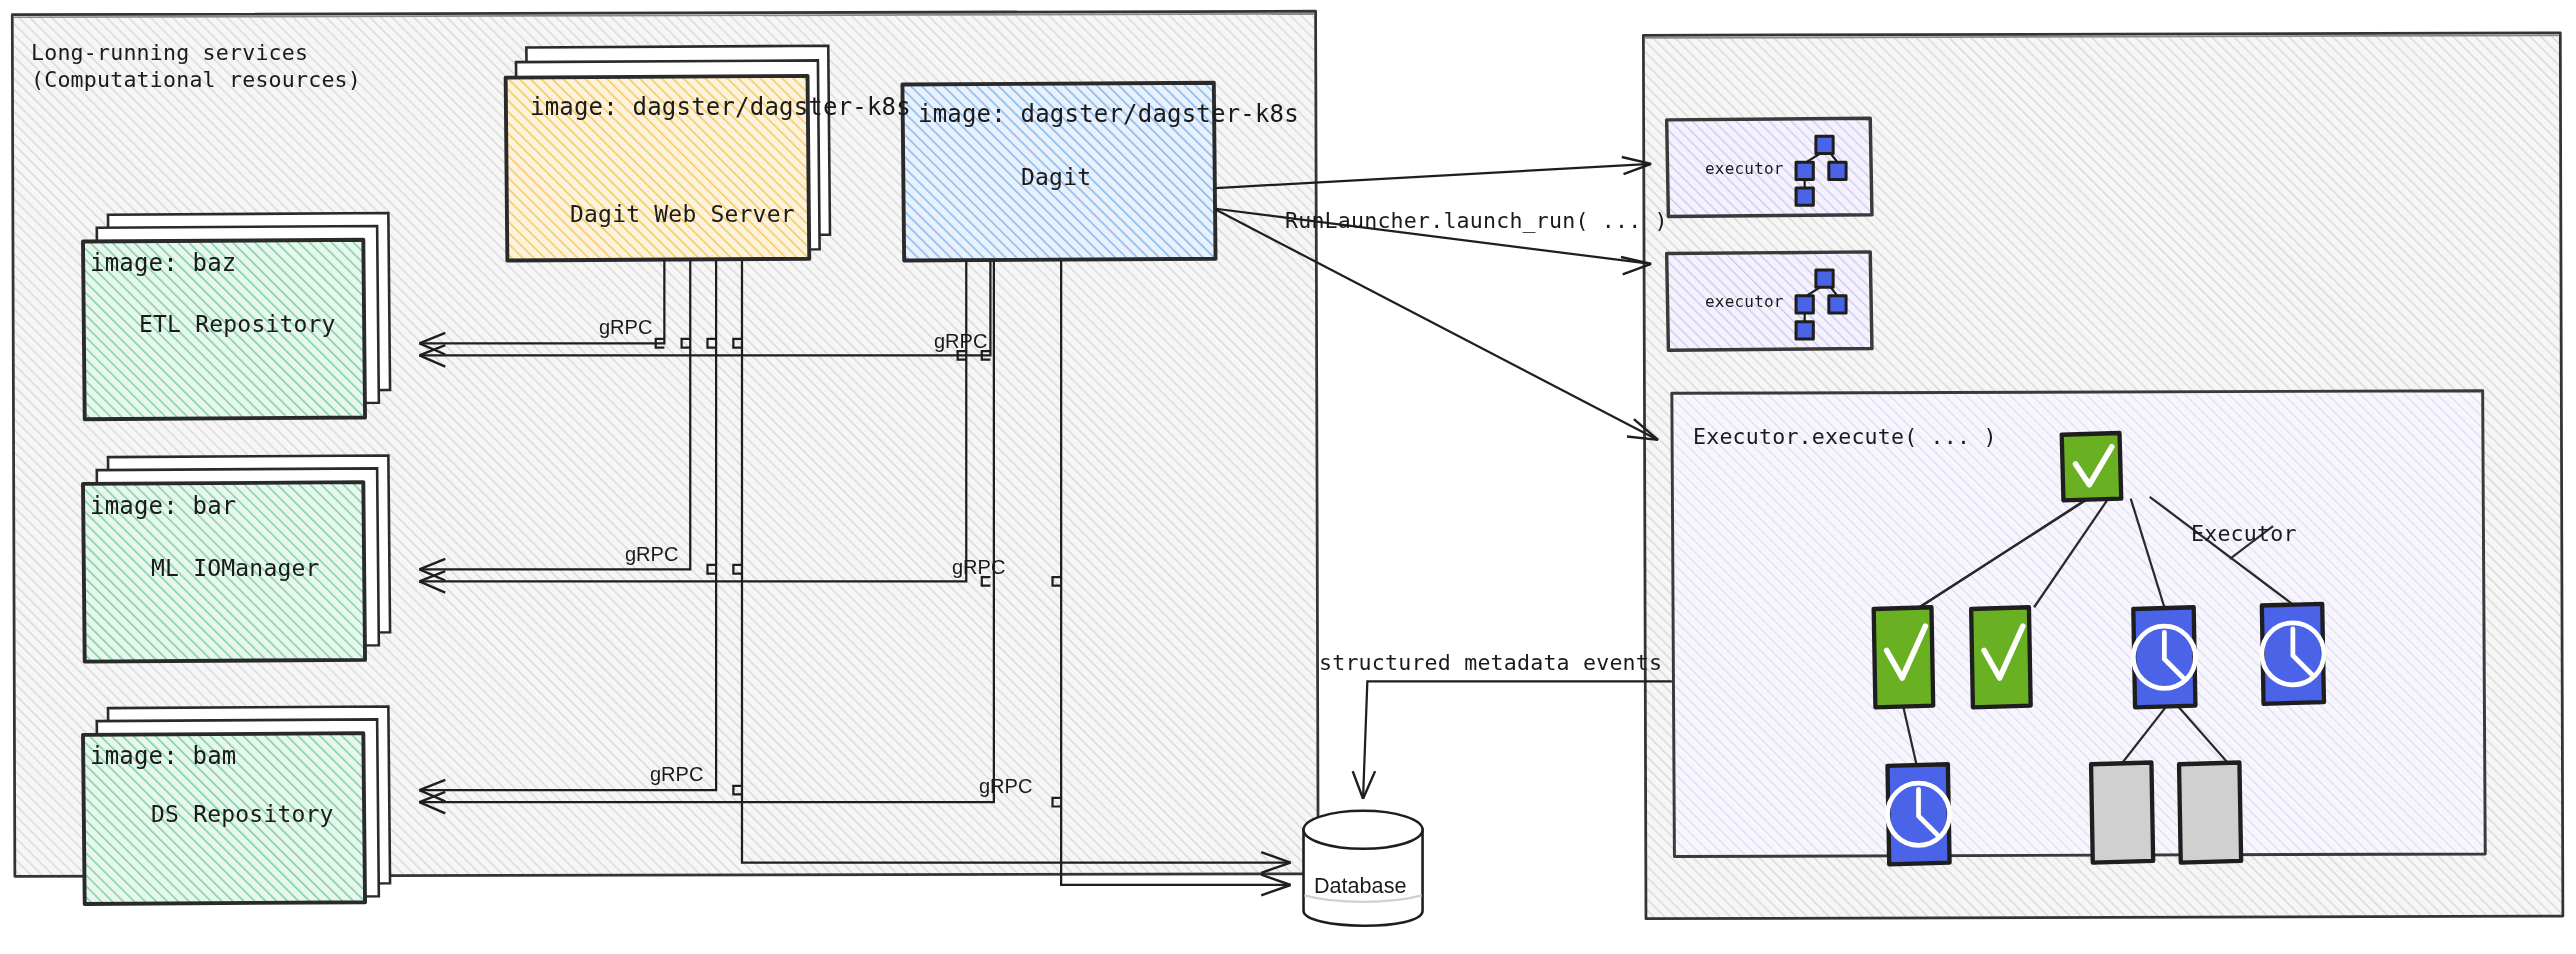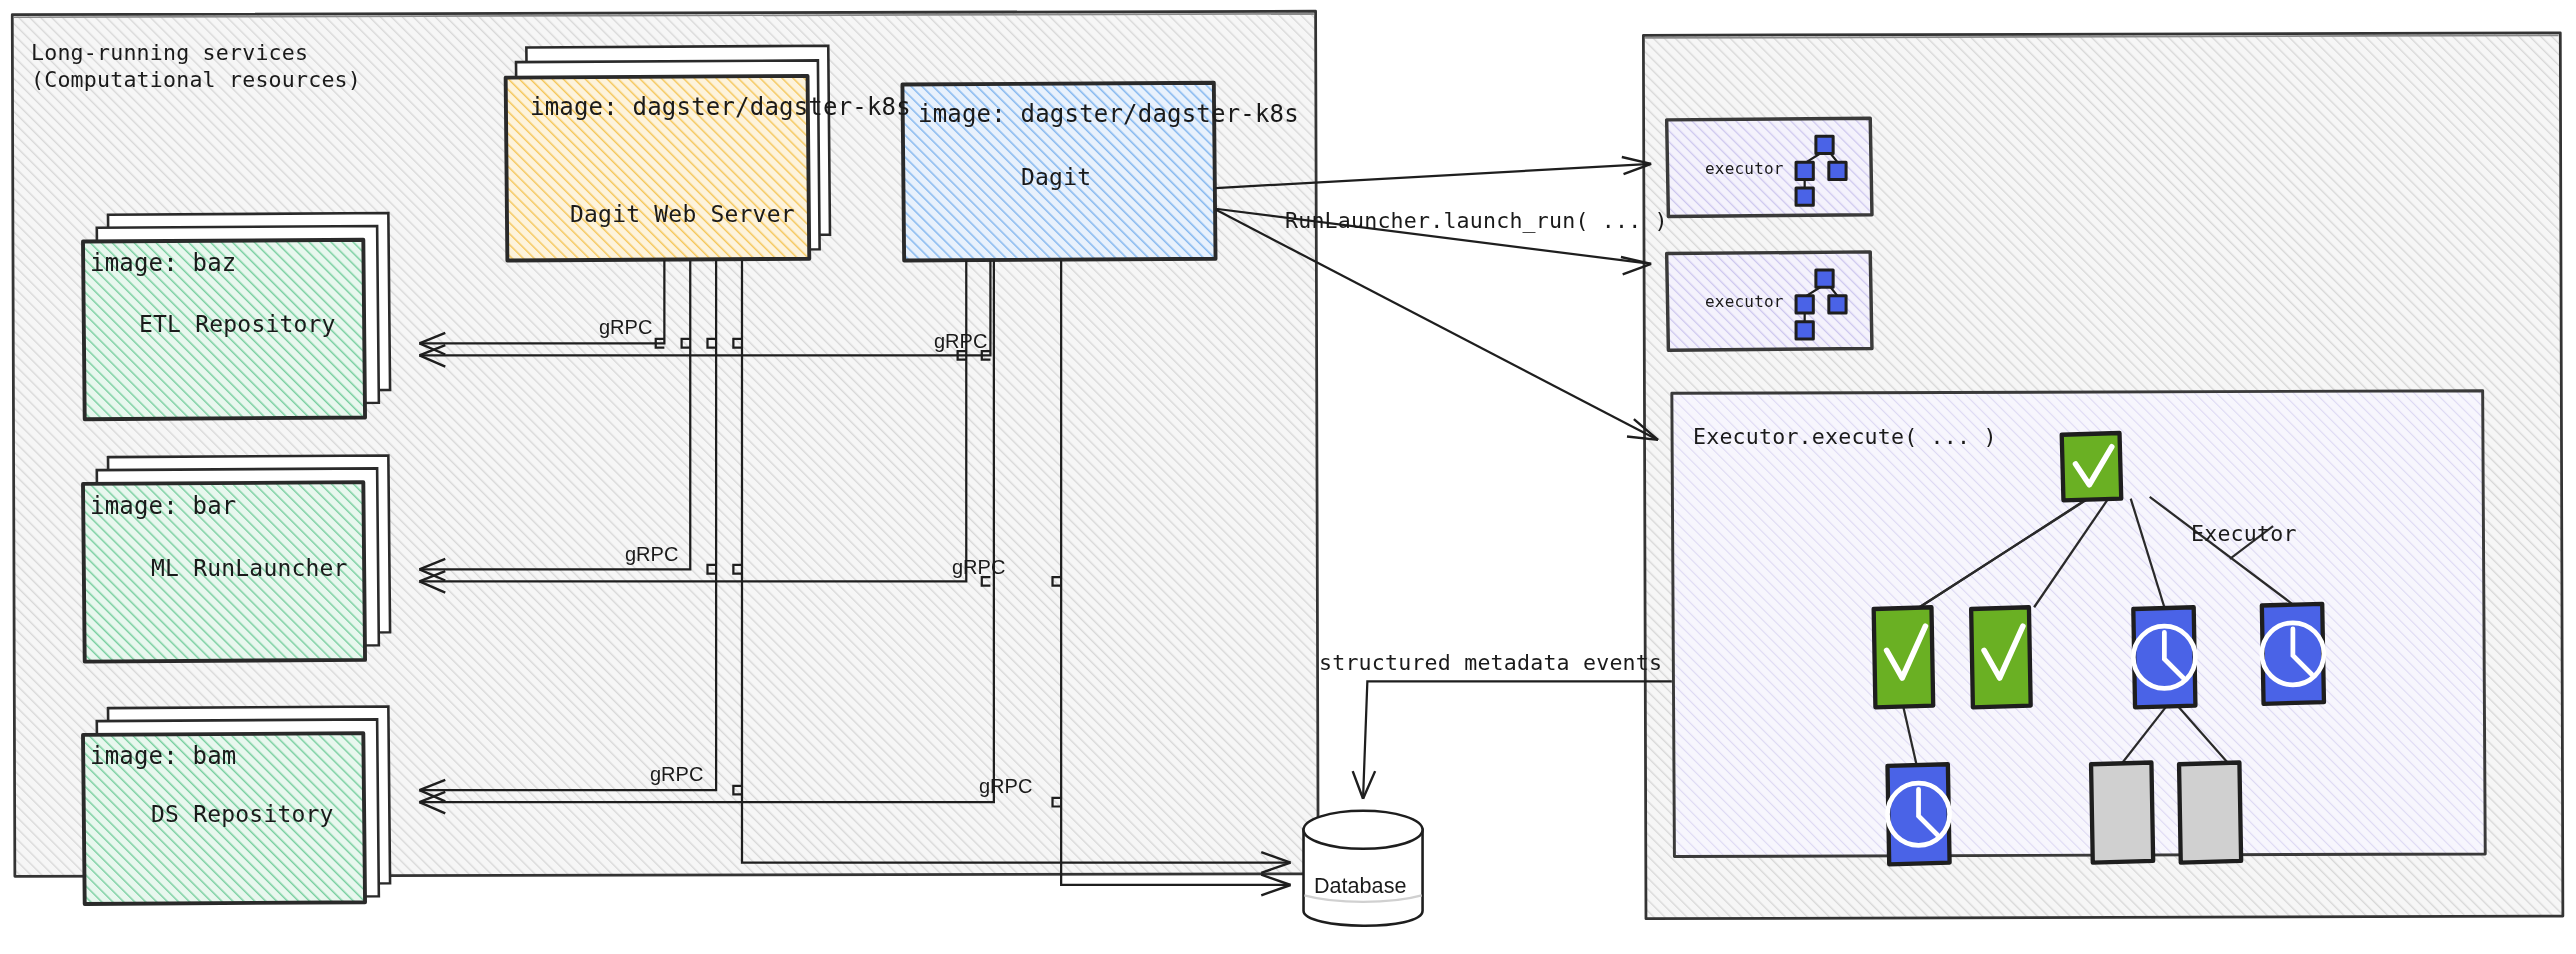--- a/index.html
+++ b/index.html
@@ -275,21 +275,21 @@
     <div class="lbl mono box-image" style="left:530px;top:93px;">image: dagster/dagster-k8s</div>
     <div class="lbl mono box-title" style="left:570px;top:169px;margin-top:32px;">Dagit Web Server</div>
 
     <div class="lbl mono box-image" style="left:918px;top:100px;">image: dagster/dagster-k8s</div>
     <div class="lbl mono box-title" style="left:1021px;top:164px;">Dagit</div>
 
     <div class="lbl mono box-image" style="left:90px;top:249px;">image: baz</div>
     <div class="lbl mono box-title" style="left:139px;top:311px;">ETL Repository</div>
 
     <div class="lbl mono box-image" style="left:90px;top:492px;">image: bar</div>
-    <div class="lbl mono box-title" style="left:151px;top:555px;">ML RunLauncher</div>
+    <div class="lbl mono box-title" style="left:151px;top:555px;">ML IOManager</div>
 
     <div class="lbl mono box-image" style="left:90px;top:742px;text-align:center;">image: bam</div>
     <div class="lbl mono box-title" style="left:151px;top:801px;">DS Repository</div>
 
     <div class="lbl mono exec-label" style="left:1705px;top:159px;">executor</div>
     <div class="lbl mono exec-label" style="left:1705px;top:292px;">executor</div>
 
     <div class="lbl mono edge-label-mono" style="left:1693px;top:424px;">Executor.execute( ... )</div>
     <div class="lbl mono iomanager" style="left:2191px;top:521px;">Executor</div>
 

